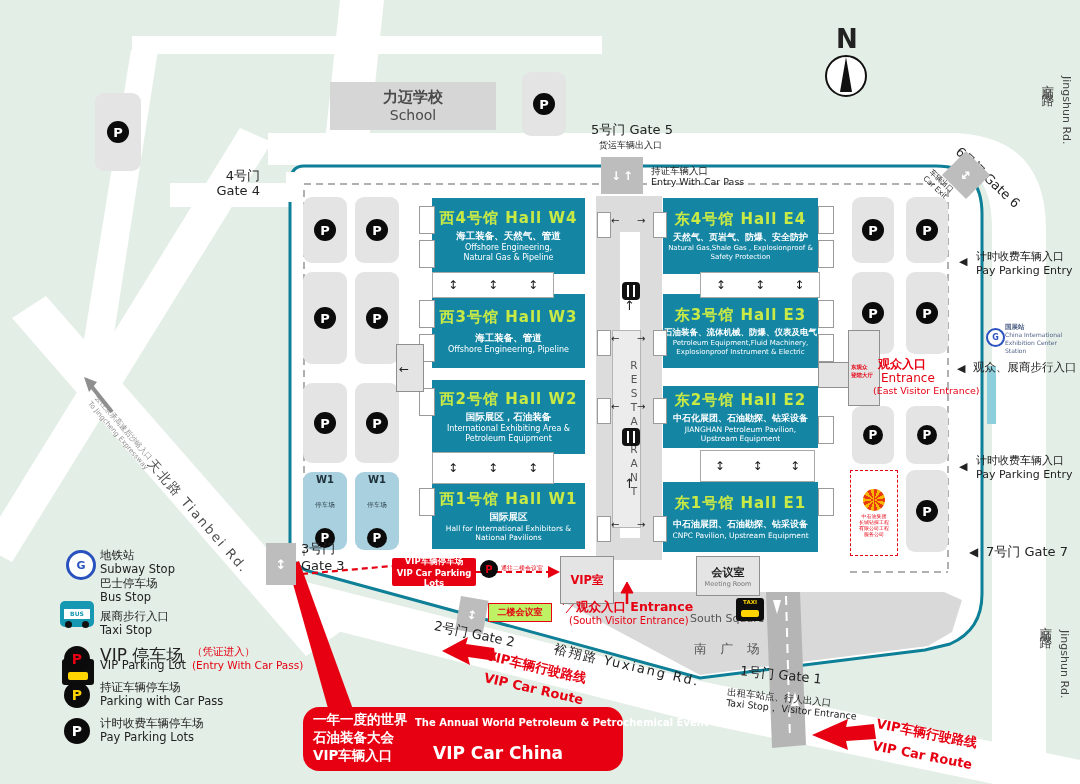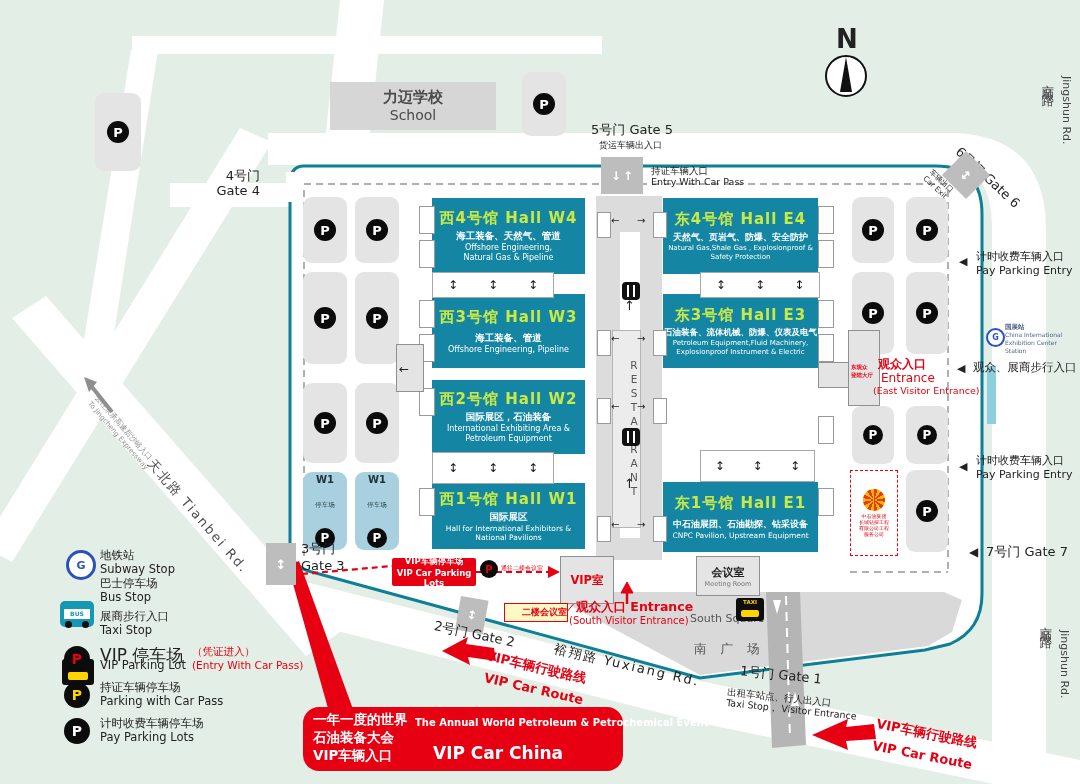--- a/index.html
+++ b/index.html
@@ -235,20 +235,26 @@
   <div class="hzh" style="font-size:9px">天然气、页岩气、防爆、安全防护</div>
   <div class="hen" style="font-size:7px">Natural Gas,Shale Gas , Explosionproof &amp;</div>
   <div class="hen" style="font-size:7px">Safety Protection</div>
 </div>
 <div class="a hall" style="left:663px;top:294px;width:155px;height:74px">
   <div class="htitle">东3号馆 Hall E3</div>
   <div class="hzh" style="font-size:8.5px">石油装备、流体机械、防爆、仪表及电气</div>
   <div class="hen" style="font-size:7px">Petroleum Equipment,Fluid Machinery,</div>
   <div class="hen" style="font-size:7px">Explosionproof Instrument &amp; Electric</div>
 </div>
+<div class="a hall" style="left:663px;top:386px;width:155px;height:62px">
+  <div class="htitle">东2号馆 Hall E2</div>
+  <div class="hzh" style="font-size:9px">中石化展团、石油勘探、钻采设备</div>
+  <div class="hen" style="font-size:7.5px">JIANGHAN Petroleum Pavilion,</div>
+  <div class="hen" style="font-size:7.5px">Upstream Equipment</div>
+</div>
 <div class="a hall" style="left:663px;top:482px;width:155px;height:70px">
   <div class="htitle">东1号馆 Hall E1</div>
   <div class="hzh" style="font-size:9px;margin-top:5px">中石油展团、石油勘探、钻采设备</div>
   <div class="hen" style="font-size:7.5px">CNPC Pavilion, Upstream Equipment</div>
 </div>
 
 <div class="a gap" style="left:432px;top:272px;width:120px;height:24px;font-size:12px">
       <span>↕</span>
       <span>↕</span>
       <span>↕</span>
@@ -315,21 +321,21 @@
 <div class="a bld" style="left:396px;top:344px;width:26px;height:46px"></div>
 <div class="a t" style="left:399px;top:362px;font-size:12px">←</div>
 
 <div class="a bld" style="left:560px;top:556px;width:52px;height:46px;display:flex;align-items:center;justify-content:center">
   <span class="red b" style="font-size:11.5px">VIP室</span>
 </div>
 <div class="a bld" style="left:696px;top:556px;width:62px;height:38px;display:flex;flex-direction:column;align-items:center;justify-content:center">
   <span class="b" style="font-size:11px;color:#222">会议室</span>
   <span style="font-size:6.5px;color:#777">Meeting Room</span>
 </div>
-<div class="a" style="left:504px;top:603px;width:62px;height:17px;background:#fef9c3;border:1.5px solid #e60012;display:flex;align-items:center;justify-content:flex-end">
+<div class="a" style="left:488px;top:603px;width:62px;height:17px;background:#bef264;border:1.5px solid #e60012;display:flex;align-items:center;justify-content:center">
   <span class="red b" style="font-size:9px">二楼会议室</span>
 </div>
 <div class="a t red" style="left:501px;top:564px;font-size:6px">通往二楼会议室</div>
 <div class="a picon" style="left:480px;top:560px;width:18px;height:18px;font-size:10px;color:#e60012">P</div>
 <div class="a c" style="left:392px;top:558px;width:84px;height:28px;background:#e60012;border-radius:2px;display:flex;flex-direction:column;align-items:center;justify-content:center">
   <span class="b" style="font-size:8.5px;color:#fff">VIP车辆停车场</span>
   <span class="b" style="font-size:8.5px;color:#fff">VIP Car Parking Lots</span>
 </div>
 <div class="a t red b" style="left:576px;top:600px;font-size:12.5px">观众入口 Entrance</div>
 <div class="a t red" style="left:569px;top:615px;font-size:10px">(South Visitor Entrance)</div>

